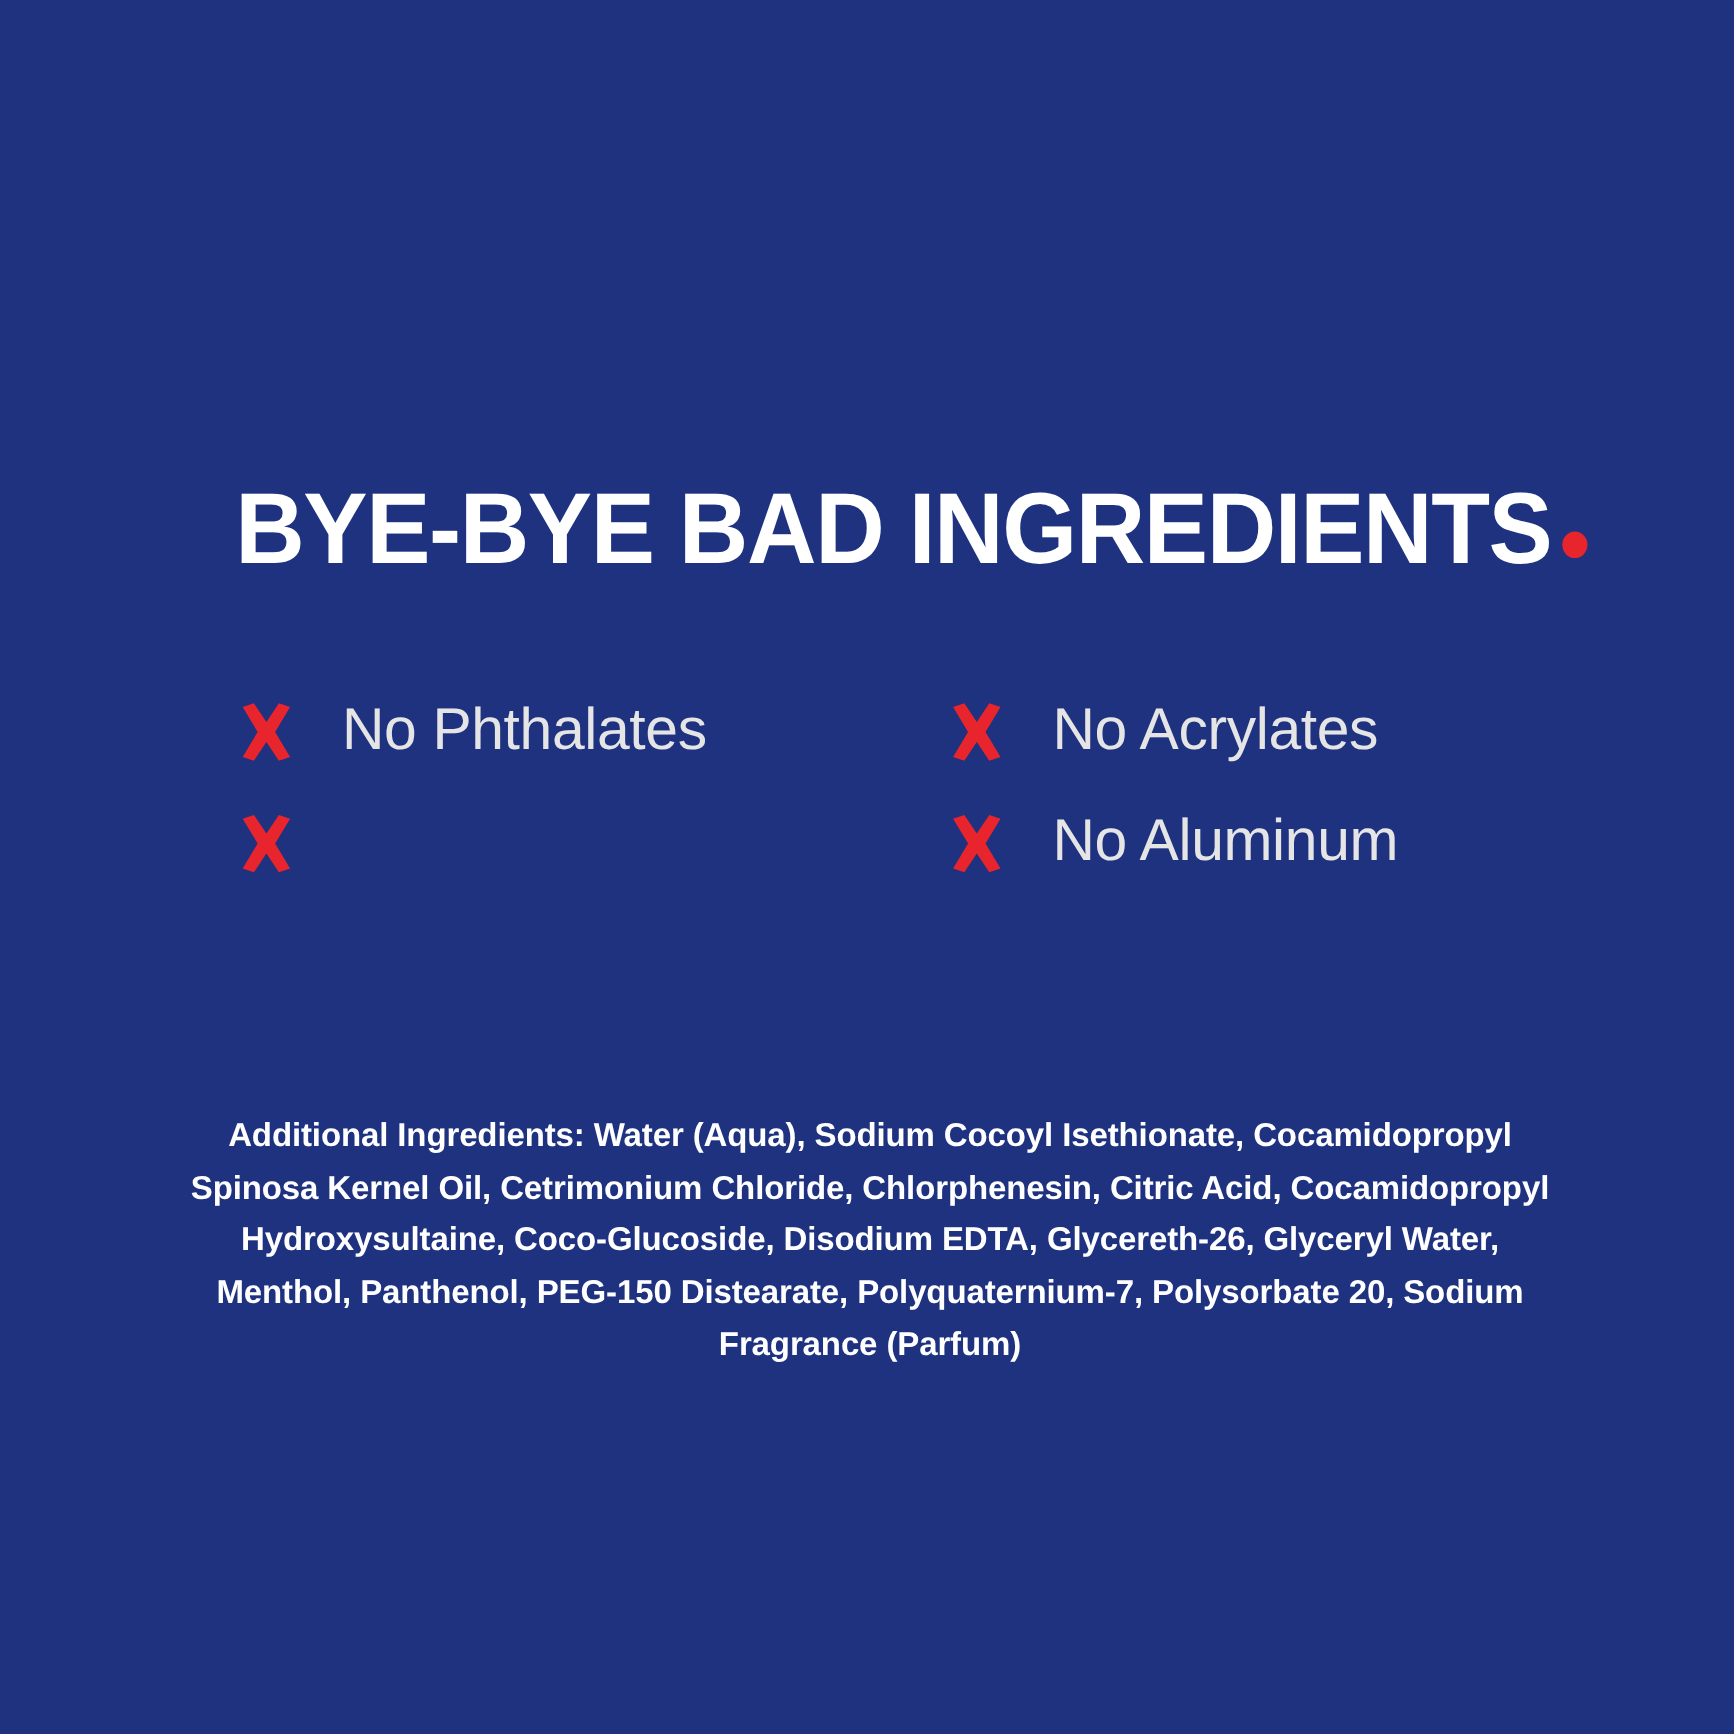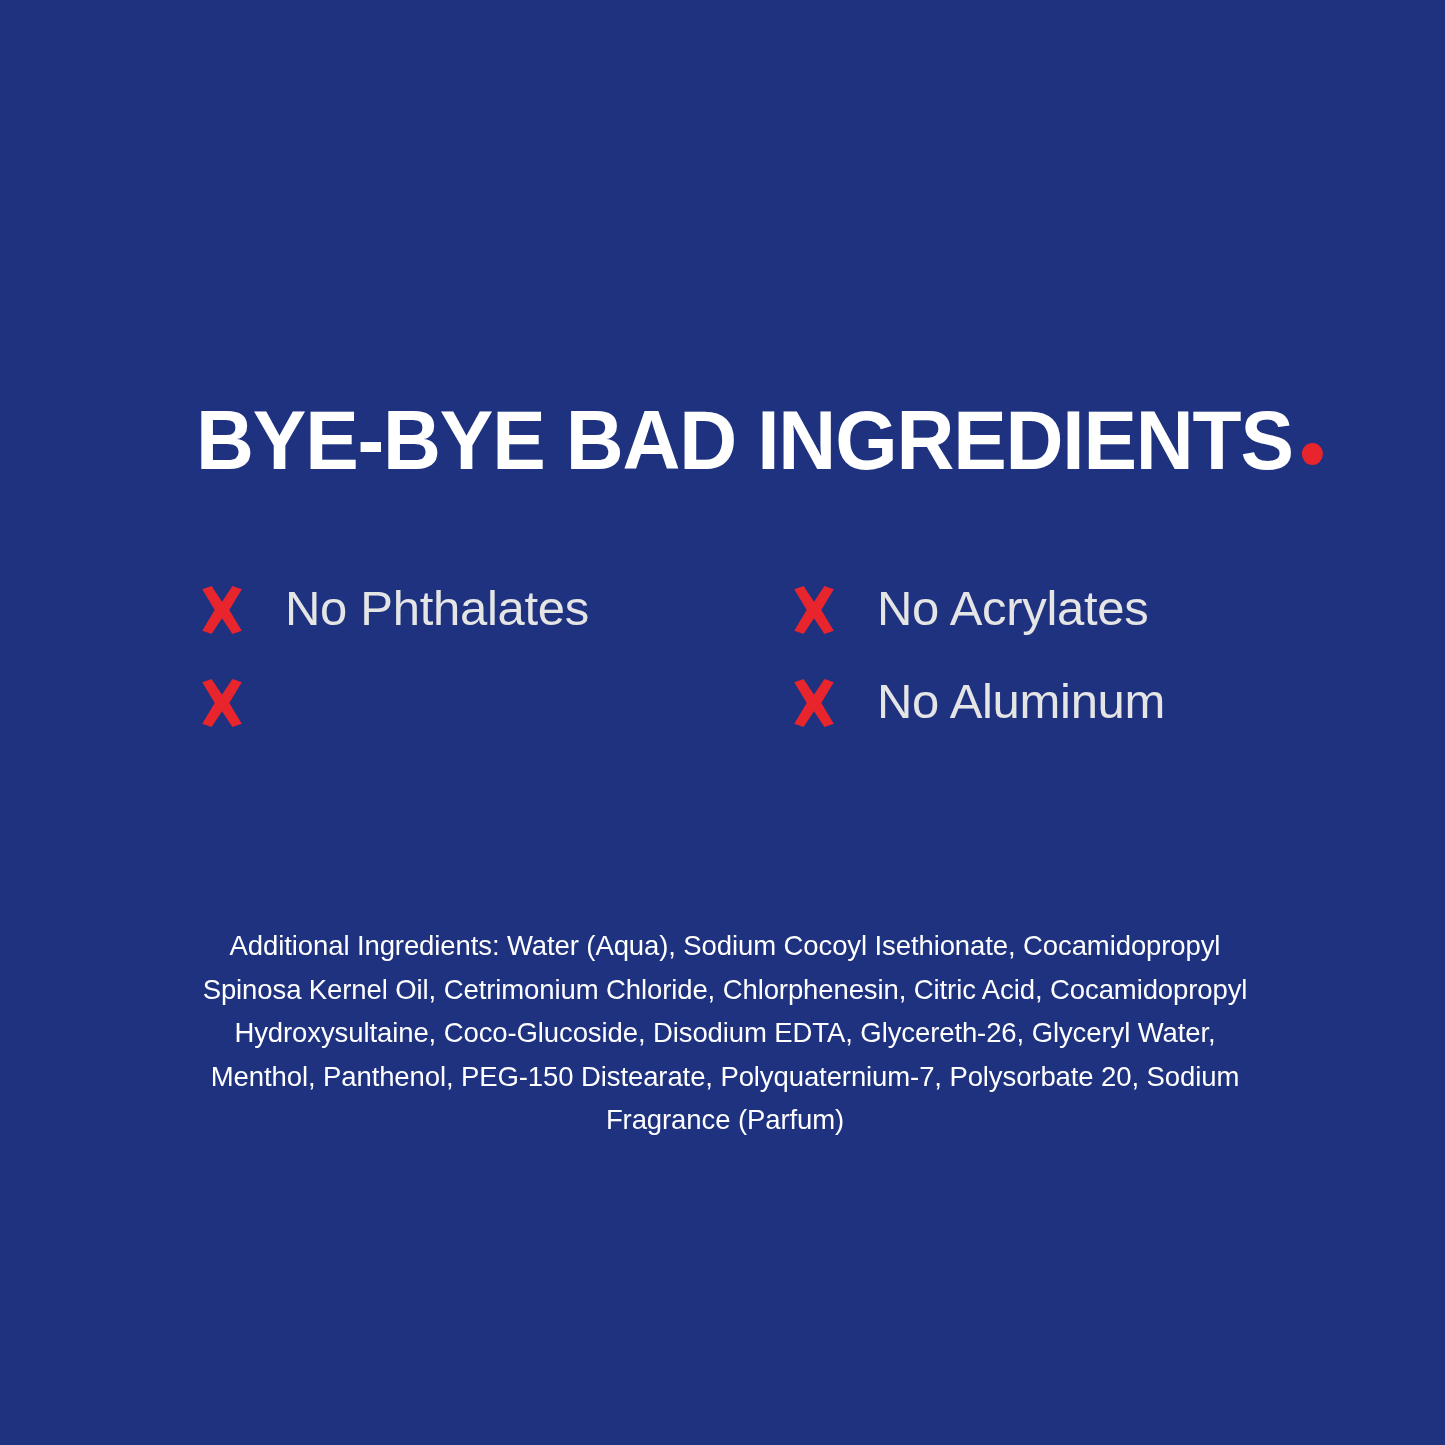--- a/index.html
+++ b/index.html
@@ -101,21 +101,21 @@
   
   .ingredients {
     position: absolute;
     left: 145px;
     top: 884px;
     width: 1160px;
     text-align: center;
     font-size: 27.5px;
     line-height: 43.5px;
     color: #ffffff;
-    font-weight: 400;
+    font-weight: 700;
     letter-spacing: -0.1px;
   }
 </style>
 </head>
 <body>
 
 <div id="stage">
 
   <div class="title-block">
     <div class="title-text"><span>BYE-BYE BAD INGREDIENTS</span><span class="title-dot"></span></div>

